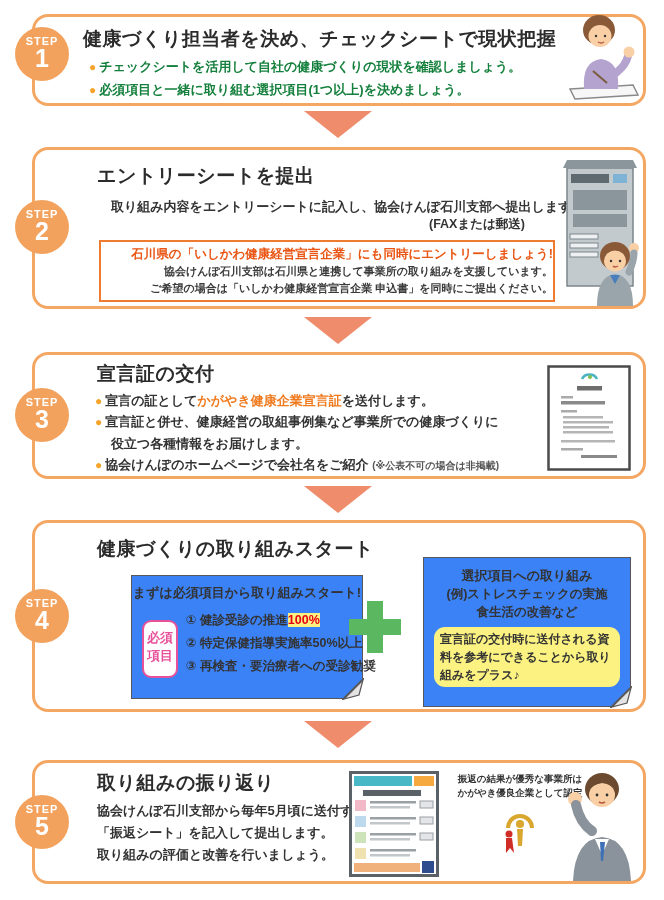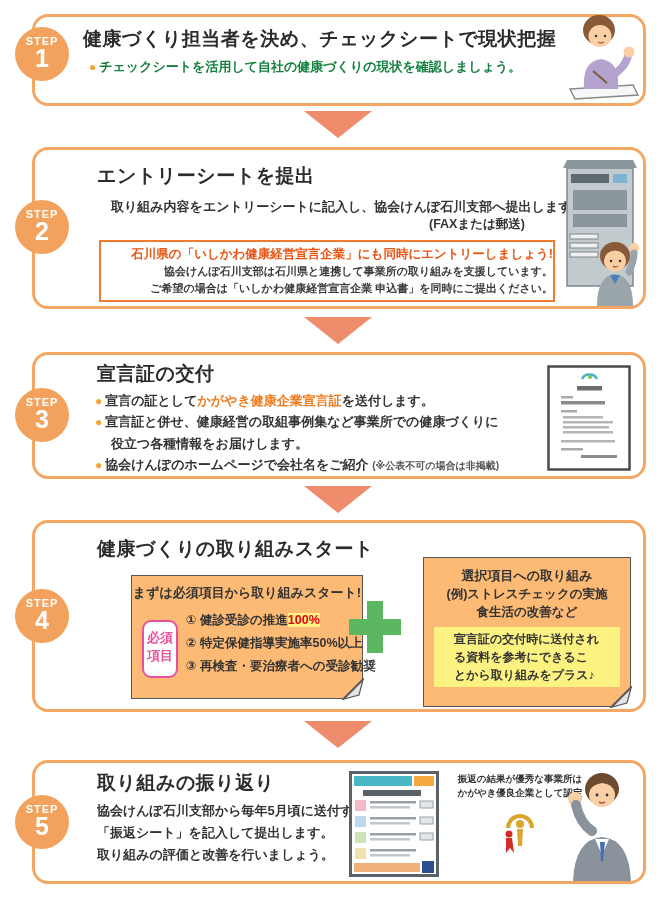--- a/index.html
+++ b/index.html
@@ -46,36 +46,36 @@
 
   
   .b3-title { left:62px; top:6px; }
   .b3-list { position:absolute; left:60px; top:35px; width:450px; font-size:13px; font-weight:bold; color:#333; line-height:1.62; }
   .em-orange { color:#F07A1E; }
   .indent { padding-left:16px; }
   .small-note { font-size:10px; color:#555; }
 
   
   .b4-title { left:62px; top:13px; }
-  .card { position:absolute; background:#fdba74; border:1.5px solid #595757; }
+  .card { position:absolute; background:#3b82f6; border:1.5px solid #595757; }
   .req-card { left:96px; top:52px; width:232px; height:124px; }
   .req-title { position:absolute; left:0; top:8px; width:100%; text-align:center; font-size:13px; font-weight:bold; color:#333; }
   .req-badge { position:absolute; left:10px; top:44px; width:36px; height:58px; border:2px solid #E8519A;
                border-radius:9px; color:#E8519A; font-weight:bold; font-size:13px; text-align:center;
                line-height:1.4; padding-top:7px; background:#fff; }
   .req-items { position:absolute; left:54px; top:33px; font-size:12.5px; font-weight:bold; color:#333; line-height:1.85; white-space:nowrap; }
   .hl-red { color:#E60012; background:#FBF282; font-weight:bold; }
   .plus { position:absolute; left:314px; top:78px; width:52px; height:52px; }
   .plus::before { content:""; position:absolute; left:0; top:18px; width:52px; height:16px; background:#5CB860; }
   .plus::after  { content:""; position:absolute; left:18px; top:0; width:16px; height:52px; background:#5CB860; }
   .opt-card { left:388px; top:34px; width:208px; height:150px; text-align:center; }
   .opt-title { margin-top:9px; font-size:13px; font-weight:bold; color:#333; }
   .opt-line { font-size:12.5px; font-weight:bold; color:#333; line-height:1.45; }
-  .opt-hl { margin:6px 10px 0 10px; padding:3px 20px; background:#FBF282; font-size:12px; font-weight:bold;
-            color:#333; text-align:left; line-height:1.5; }
+  .opt-hl { margin:6px 10px 0 10px; padding:3px 6px; background:#FBF282; font-size:12px; font-weight:bold;
+            color:#333; text-align:left; line-height:1.5;border-radius:11px; }
   .dogear { position:absolute; right:-2px; bottom:-2px; }
 
   
   .b5-title { left:62px; top:7px; }
   .b5-body { position:absolute; left:62px; top:37px; font-size:13px; font-weight:bold; color:#333; line-height:1.7; }
   .award { position:absolute; left:416px; top:9px; width:138px; text-align:center; }
   .award-note { font-size:9.5px; font-weight:bold; color:#333; line-height:1.45; }
   .logo-row { display:flex; align-items:center; justify-content:center; margin-top:4px; }
   .logo-text { text-align:left; margin-left:2px; }
   .logo-l1 { font-size:11px; font-weight:bold; color:#8a7a30; letter-spacing:1px; }
@@ -87,20 +87,21 @@
 </style>
 </head>
 <body>
 
 <div class="page">
 
   <div class="step-box box1">
     <div class="title b1-title">健康づくり担当者を決め、チェックシートで現状把握</div>
     <div class="b1-bullets">
       <div><span class="dot"></span><span>チェックシートを活用して自社の健康づくりの現状を確認しましょう。</span></div>
+      <div><span class="dot"></span><span>必須項目と一緒に取り組む選択項目(1つ以上)を決めましょう。</span></div>
     </div>
     <svg class="illu" style="right:2px; top:-8px;" width="74" height="96" viewBox="0 0 74 96">
       <path d="M3,80 L66,76 L71,86 L8,90 Z" fill="#f7f7f7" stroke="#8a8a8a" stroke-width="1.5"></path>
       <path d="M49,64 Q59,56 61,47" stroke="#b4a3cf" stroke-width="8" fill="none" stroke-linecap="round"></path>
       <circle cx="62" cy="43" r="5.5" fill="#f9cfa6"></circle>
       <path d="M17,80 Q15,52 34,50 Q53,52 51,80 Z" fill="#b4a3cf"></path>
       <ellipse cx="32" cy="21" rx="16" ry="15" fill="#8a5a38"></ellipse>
       <ellipse cx="33" cy="27" rx="11.5" ry="11" fill="#f9cfa6"></ellipse>
       <path d="M19,23 Q22,9 35,10 Q46,11 47,22 Q40,15 33,15 Q25,16 19,23 Z" fill="#8a5a38"></path>
       <circle cx="29" cy="27" r="1.2" fill="#333"></circle>

